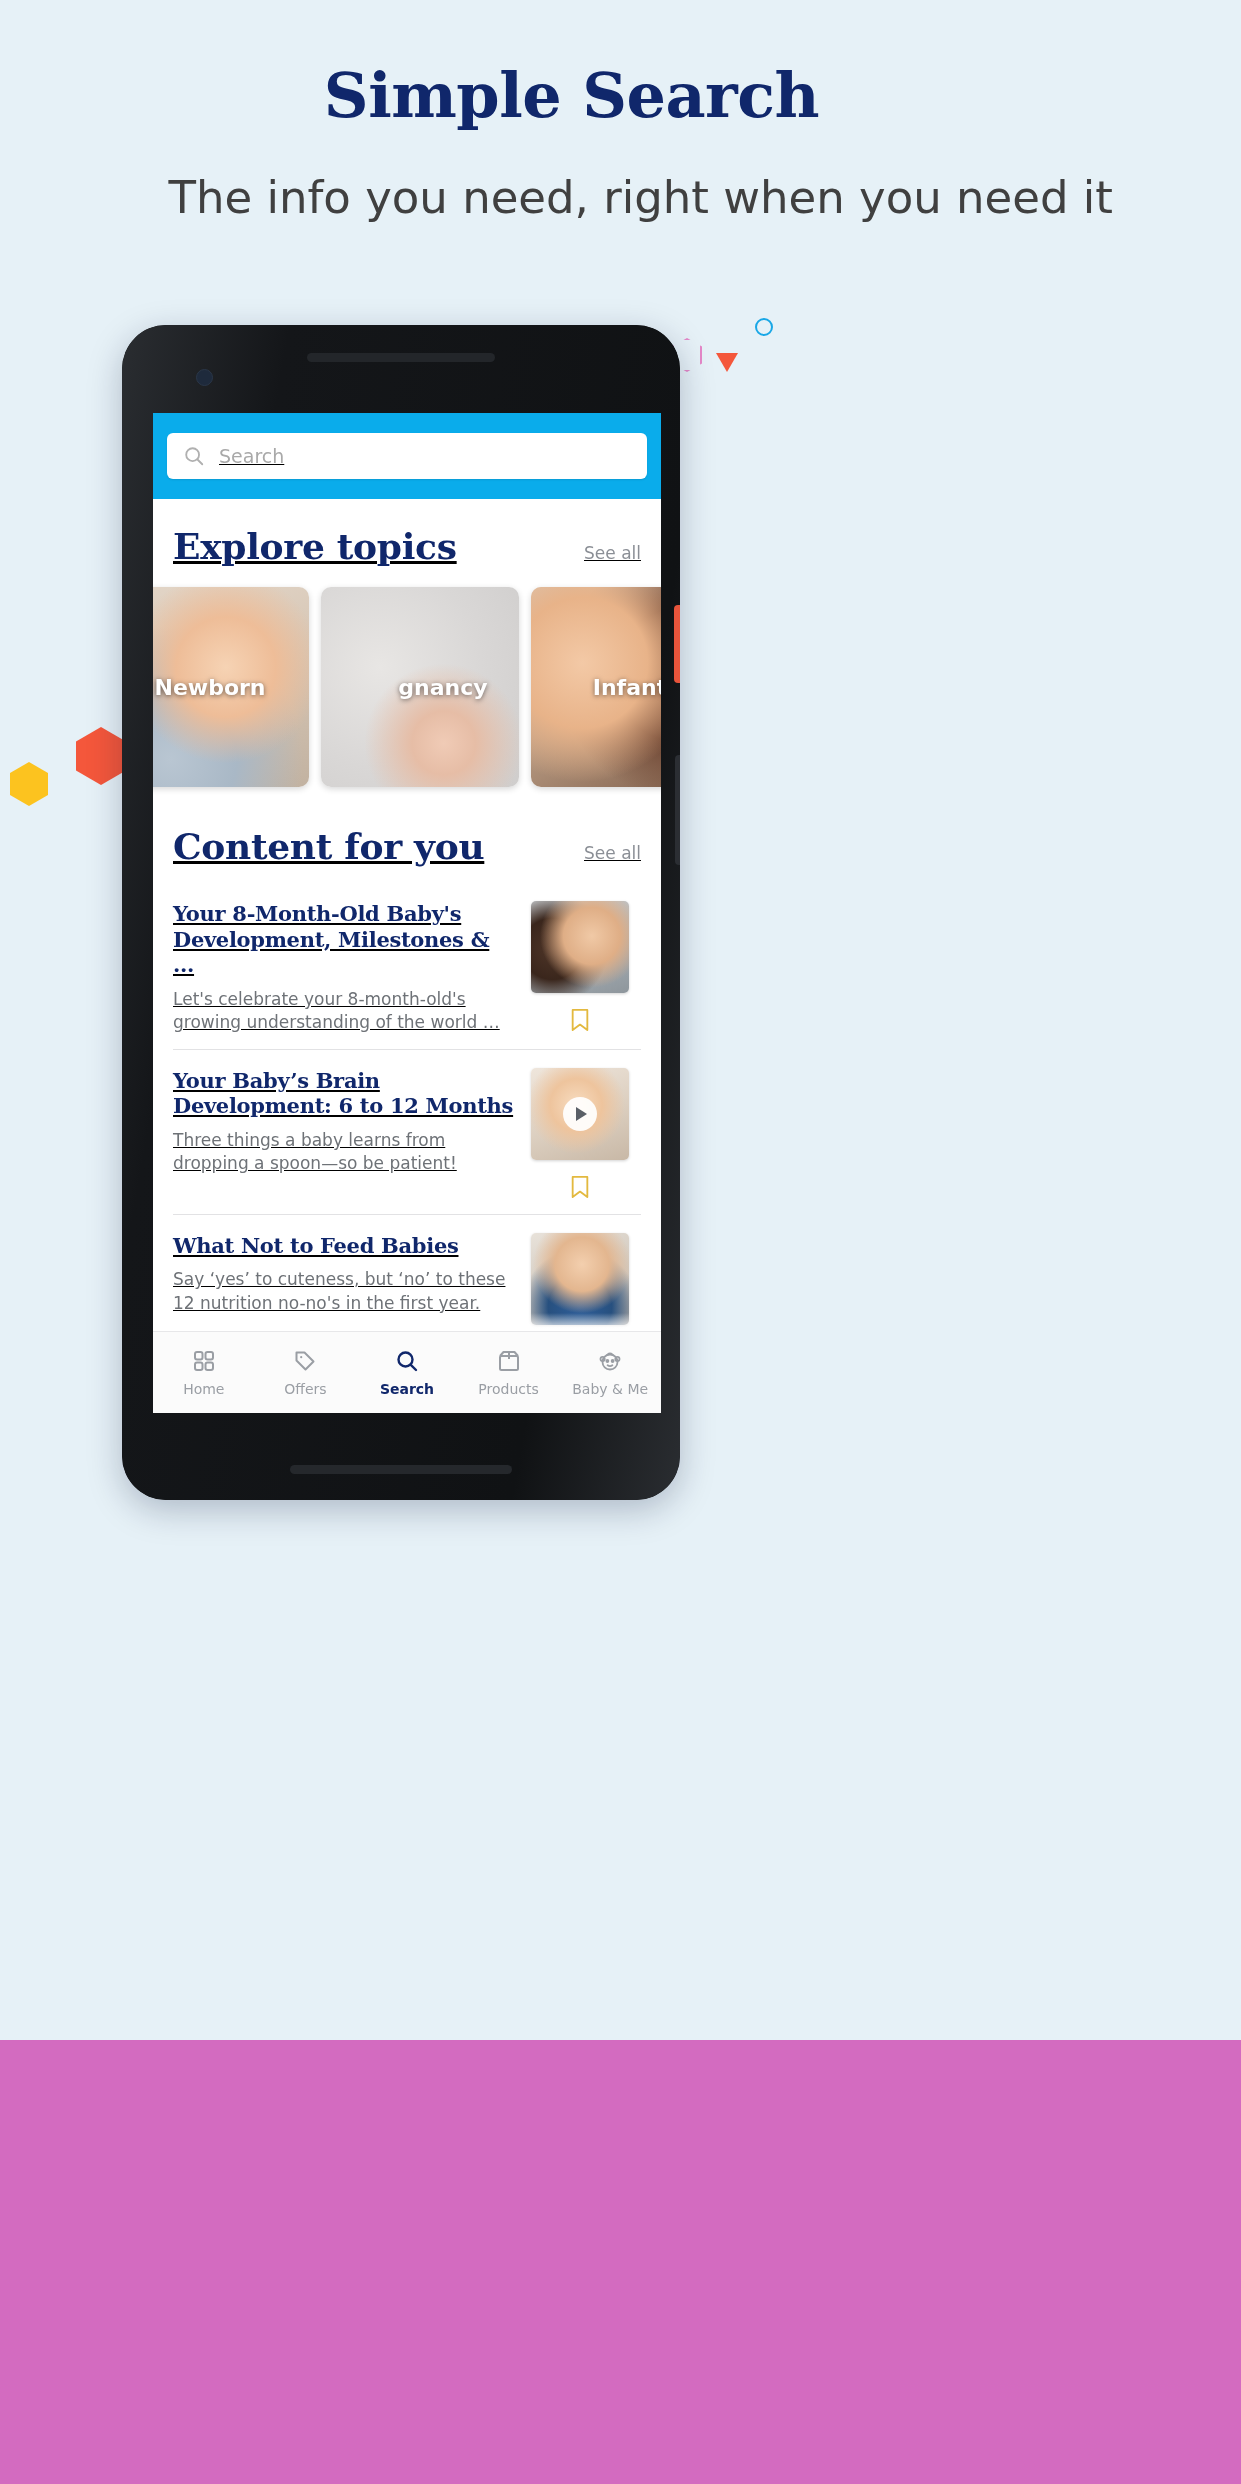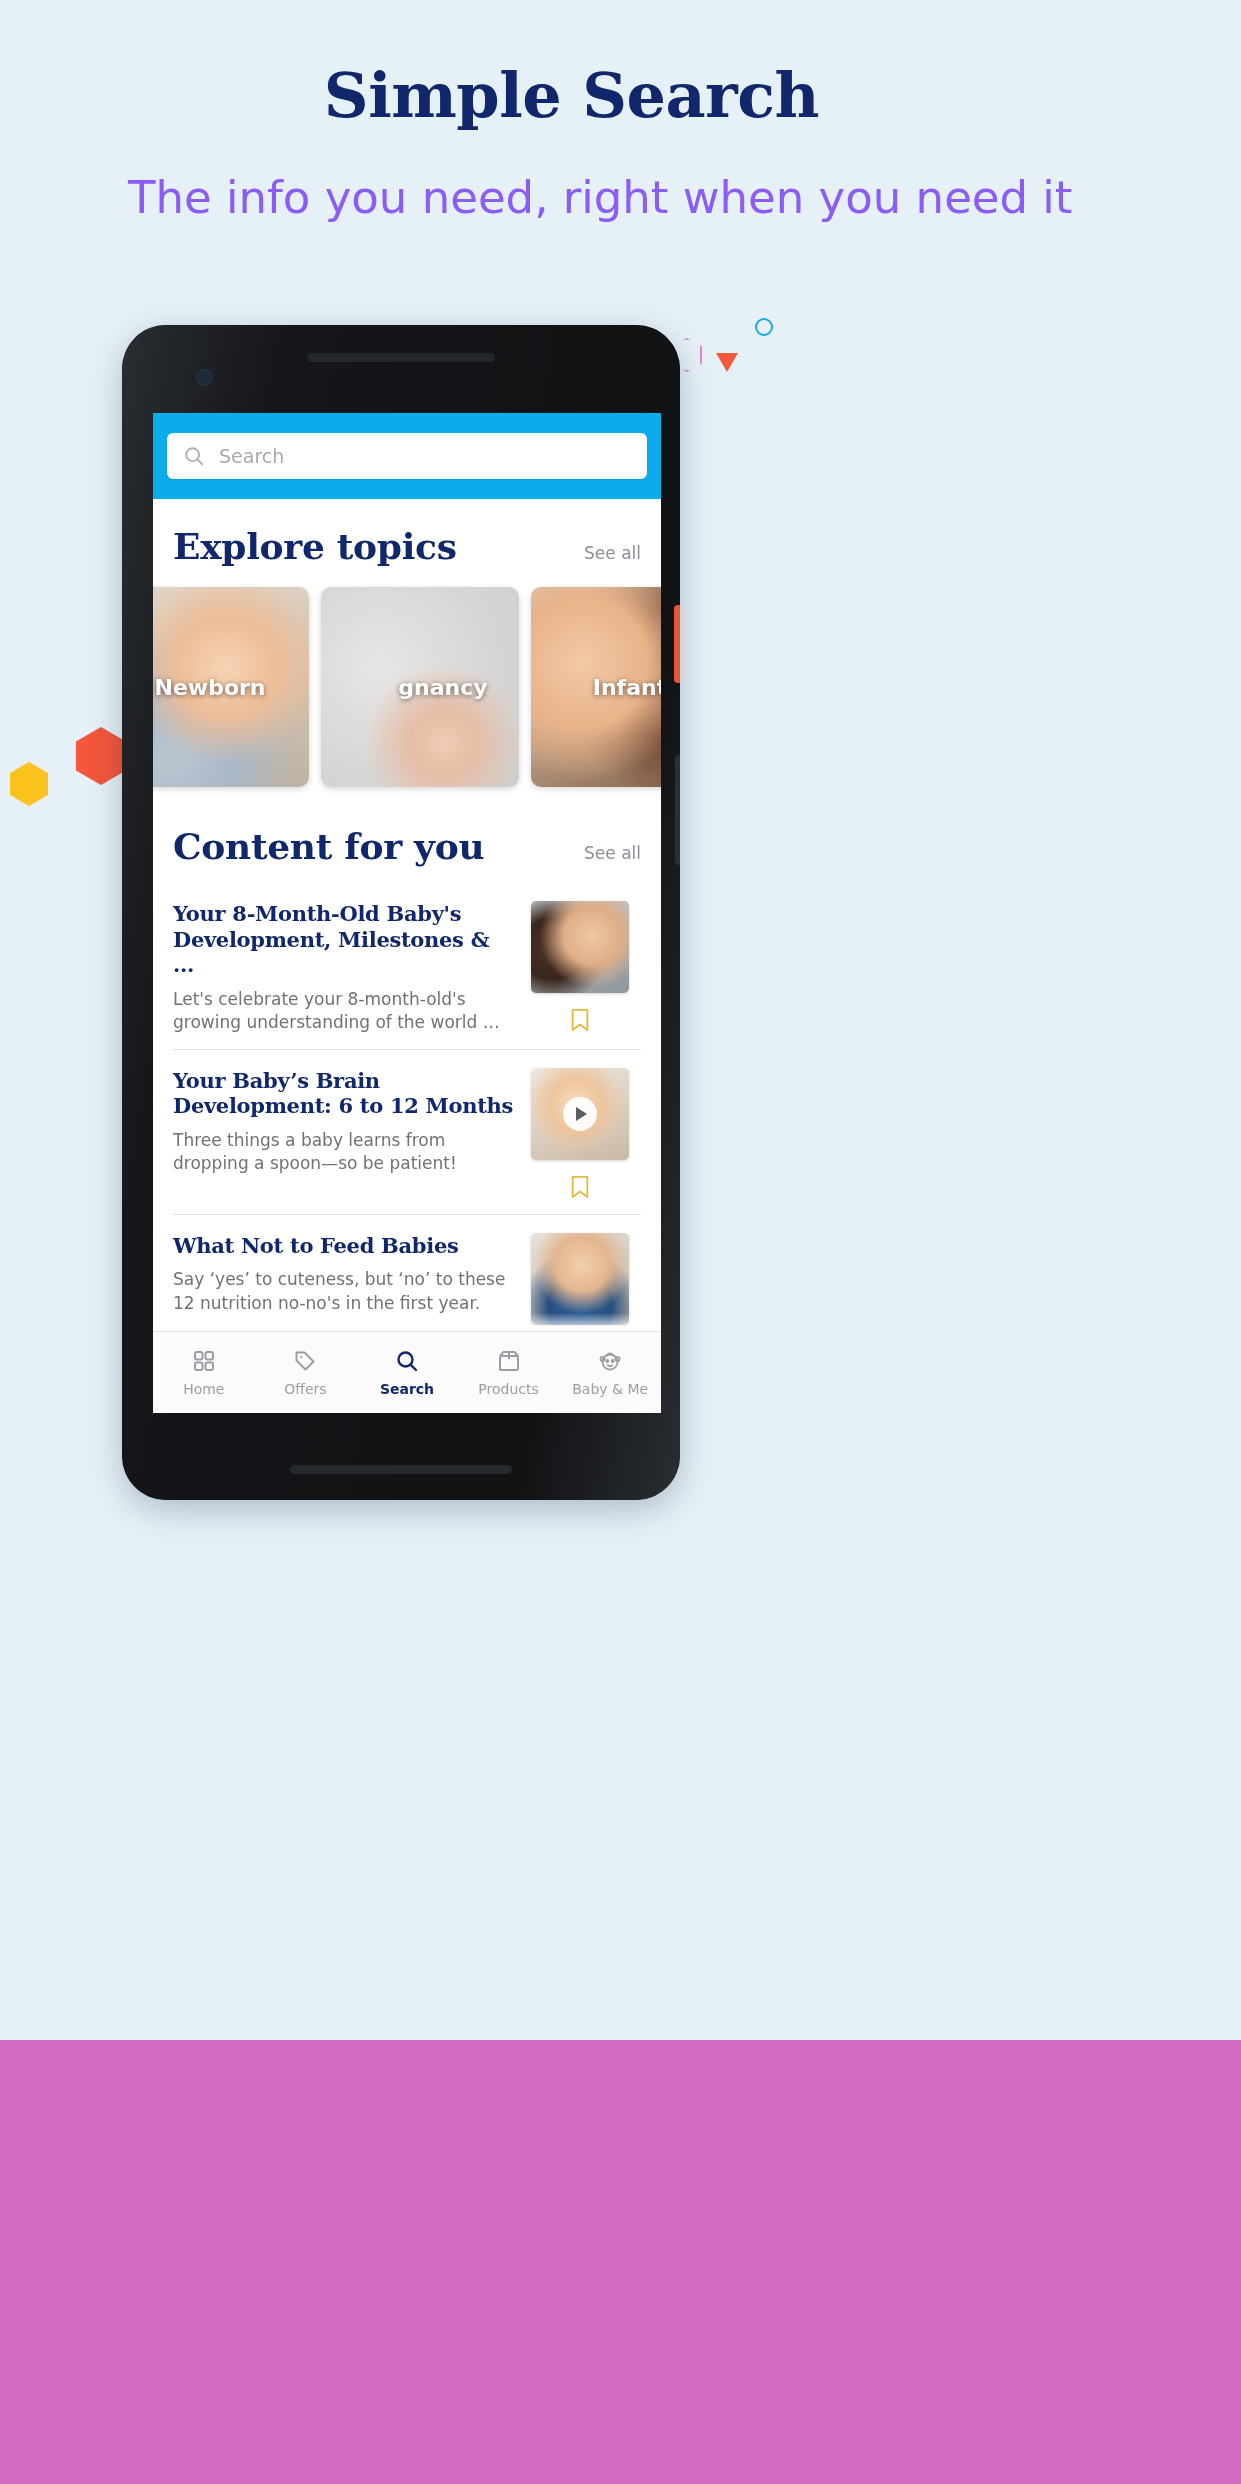--- a/index.html
+++ b/index.html
@@ -33,26 +33,26 @@
     font-family: "DejaVu Serif", serif;
     font-weight: bold;
     font-size: 62px;
     letter-spacing: -0.5px;
     color: #10276b;
     line-height: 1.1;
   }
   .subhead {
     position: absolute;
     left: 128px; top: 168px; width: 985px;
-    text-align: left;
+    text-align: right;
     font-family: "DejaVu Sans", sans-serif;
     font-weight: 400;
     font-size: 45px;
     line-height: 1.35;
-    color: #8b5cf6;
+    color: #404040;
   }
 
   
   .deco { position: absolute; }
   .deco-hex-red {
     left: 76px; top: 727px; width: 50px; height: 58px;
     background: #f4573b;
     clip-path: polygon(50% 0%, 100% 25%, 100% 75%, 50% 100%, 0% 75%, 0% 25%);
   }
   .deco-hex-yellow {
@@ -120,20 +120,21 @@
     background: #2b2e33;
   }
 
   
   .screen {
     position: absolute;
     left: 31px; top: 88px;
     width: 508px; height: 1000px;
     background: #ffffff;
     overflow: hidden;
+    text-decoration: underline;
   }
 
   
   .search-header {
     height: 86px;
     background: #0aaceb;
     padding: 20px 14px 0 14px;
   }
   .search-box {
     height: 46px;

